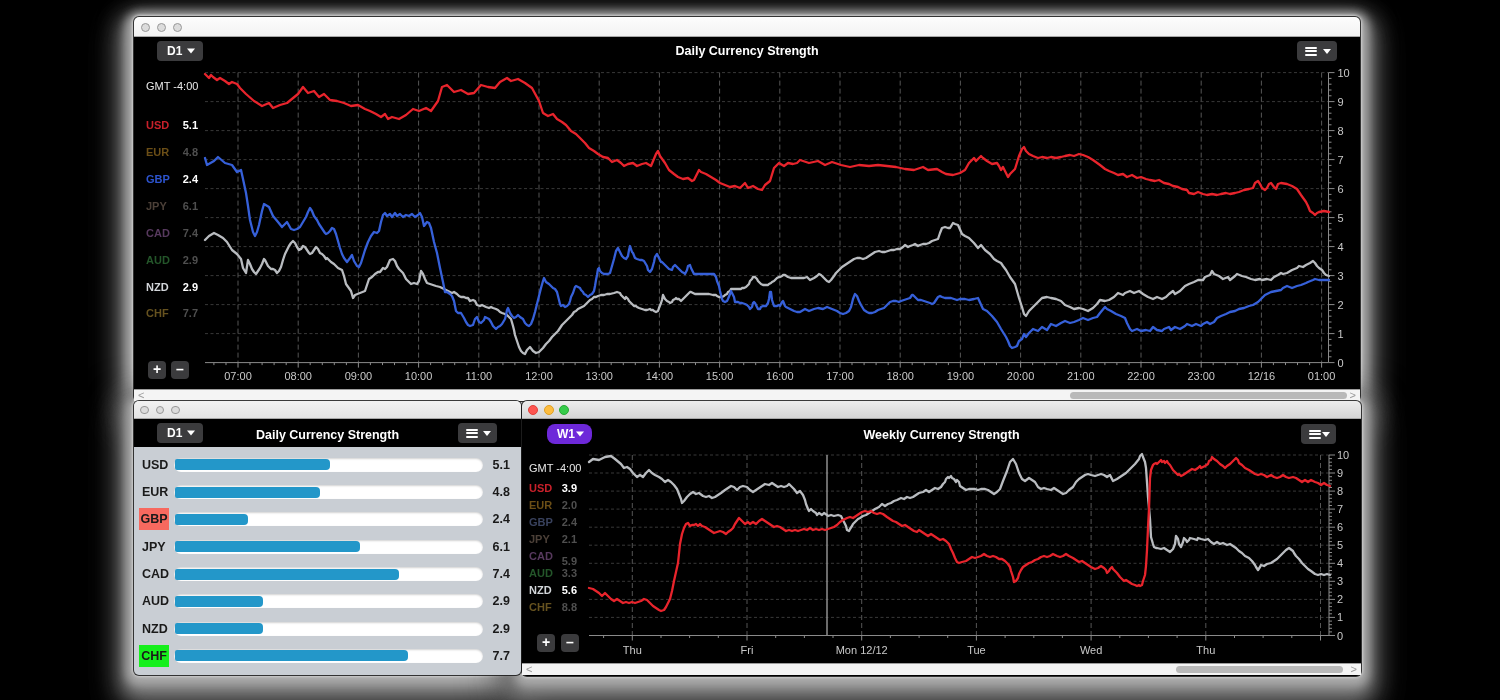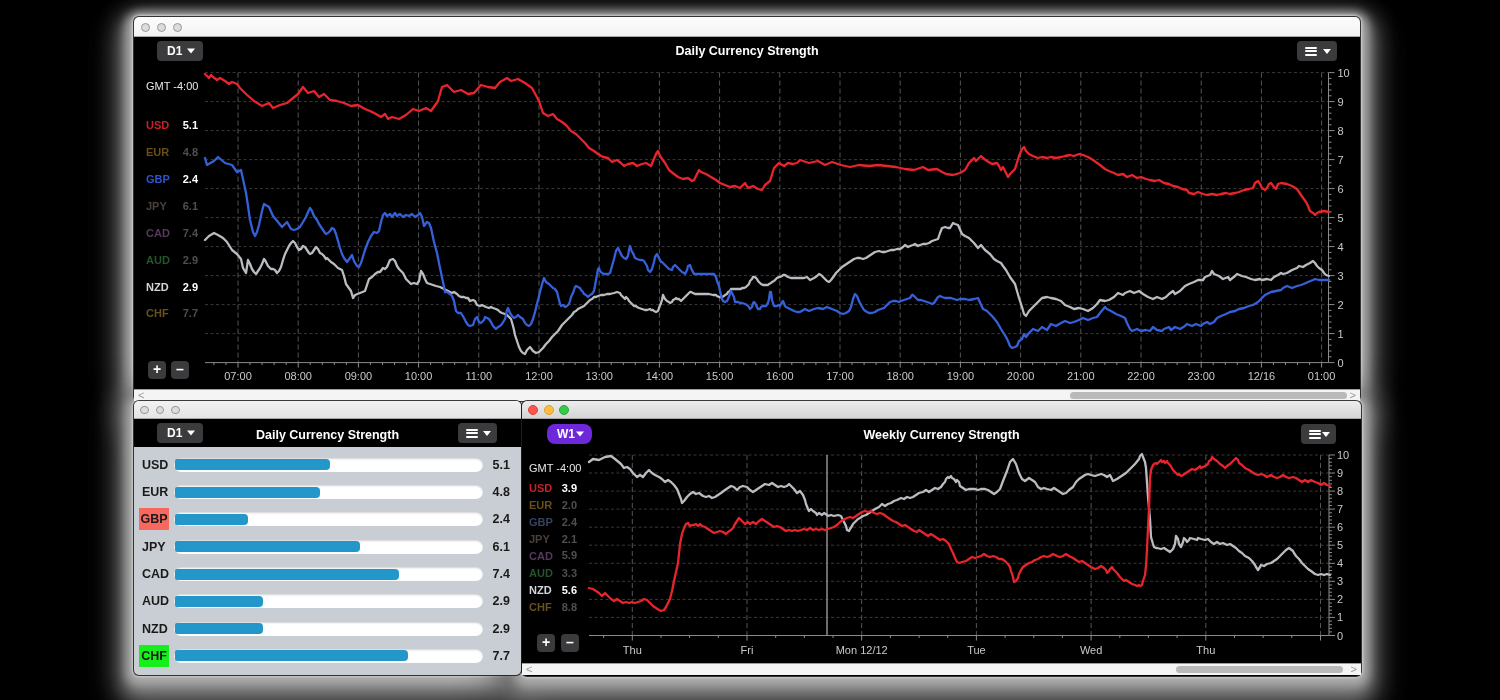--- a/index.html
+++ b/index.html
@@ -453,21 +453,21 @@
 <div style="position:absolute;left:7px;top:61px;color:#e8e8e8;font-size:11px;">GMT -4:00</div>
 <div style="position:absolute;left:7px;top:81.1px;color:#c8202a;font-size:11px;font-weight:bold;">USD</div>
 <div style="position:absolute;left:15px;top:81.1px;width:40px;text-align:right;color:#ffffff;font-size:11px;font-weight:bold;">3.9</div>
 <div style="position:absolute;left:7px;top:98.1px;color:#6b4e16;font-size:11px;font-weight:bold;">EUR</div>
 <div style="position:absolute;left:15px;top:98.1px;width:40px;text-align:right;color:#4f4f4f;font-size:11px;font-weight:bold;">2.0</div>
 <div style="position:absolute;left:7px;top:115.1px;color:#39425e;font-size:11px;font-weight:bold;">GBP</div>
 <div style="position:absolute;left:15px;top:115.1px;width:40px;text-align:right;color:#4f4f4f;font-size:11px;font-weight:bold;">2.4</div>
 <div style="position:absolute;left:7px;top:132.1px;color:#4c4038;font-size:11px;font-weight:bold;">JPY</div>
 <div style="position:absolute;left:15px;top:132.1px;width:40px;text-align:right;color:#4f4f4f;font-size:11px;font-weight:bold;">2.1</div>
 <div style="position:absolute;left:7px;top:149.1px;color:#57395e;font-size:11px;font-weight:bold;">CAD</div>
-<div style="position:absolute;left:15px;top:148px;width:40px;text-align:right;color:#4f4f4f;font-size:11px;font-weight:bold;">5.9</div>
+<div style="position:absolute;left:15px;top:154px;width:40px;text-align:right;color:#4f4f4f;font-size:11px;font-weight:bold;">5.9</div>
 <div style="position:absolute;left:7px;top:166.1px;color:#24562a;font-size:11px;font-weight:bold;">AUD</div>
 <div style="position:absolute;left:15px;top:166.1px;width:40px;text-align:right;color:#4f4f4f;font-size:11px;font-weight:bold;">3.3</div>
 <div style="position:absolute;left:7px;top:183.1px;color:#d3d6da;font-size:11px;font-weight:bold;">NZD</div>
 <div style="position:absolute;left:15px;top:183.1px;width:40px;text-align:right;color:#ffffff;font-size:11px;font-weight:bold;">5.6</div>
 <div style="position:absolute;left:7px;top:200.1px;color:#66521f;font-size:11px;font-weight:bold;">CHF</div>
 <div style="position:absolute;left:15px;top:200.1px;width:40px;text-align:right;color:#4f4f4f;font-size:11px;font-weight:bold;">8.8</div>
 <div style="position:absolute;left:15px;top:233px;width:18px;height:18px;background:#3b3b3d;border-radius:4px;color:#fff;font-size:14px;font-weight:bold;text-align:center;line-height:17px;">+</div>
 <div style="position:absolute;left:39px;top:233px;width:18px;height:18px;background:#3b3b3d;border-radius:4px;color:#fff;font-size:14px;font-weight:bold;text-align:center;line-height:17px;">–</div>
 <div style="position:absolute;left:0px;top:261.5px;width:839px;height:12.5px;background:#f4f4f4;border-top:1px solid #9d9d9d;box-sizing:border-box;">
 <span style="position:absolute;left:4px;top:0;color:#999;font-size:11px;line-height:10.5px;font-family:'Liberation Sans',sans-serif;">&lt;</span>

